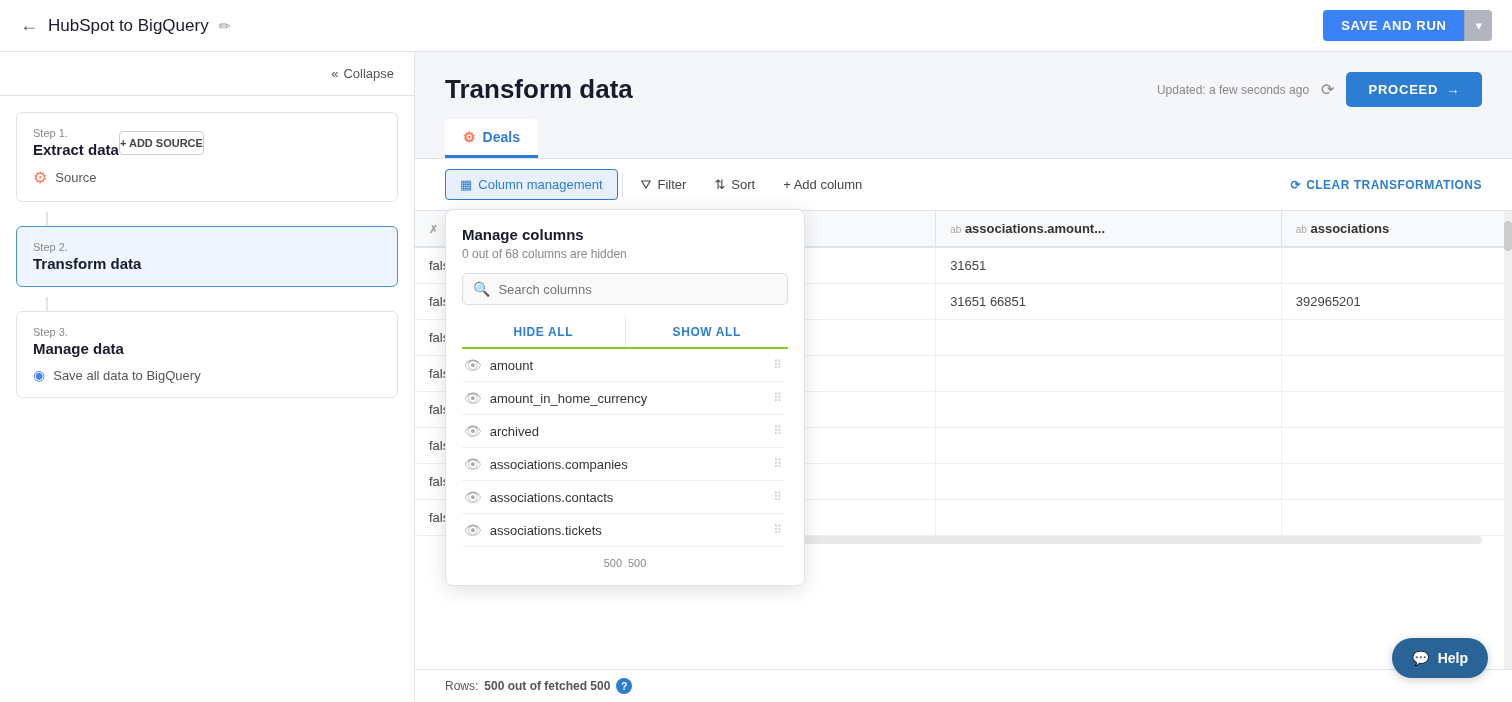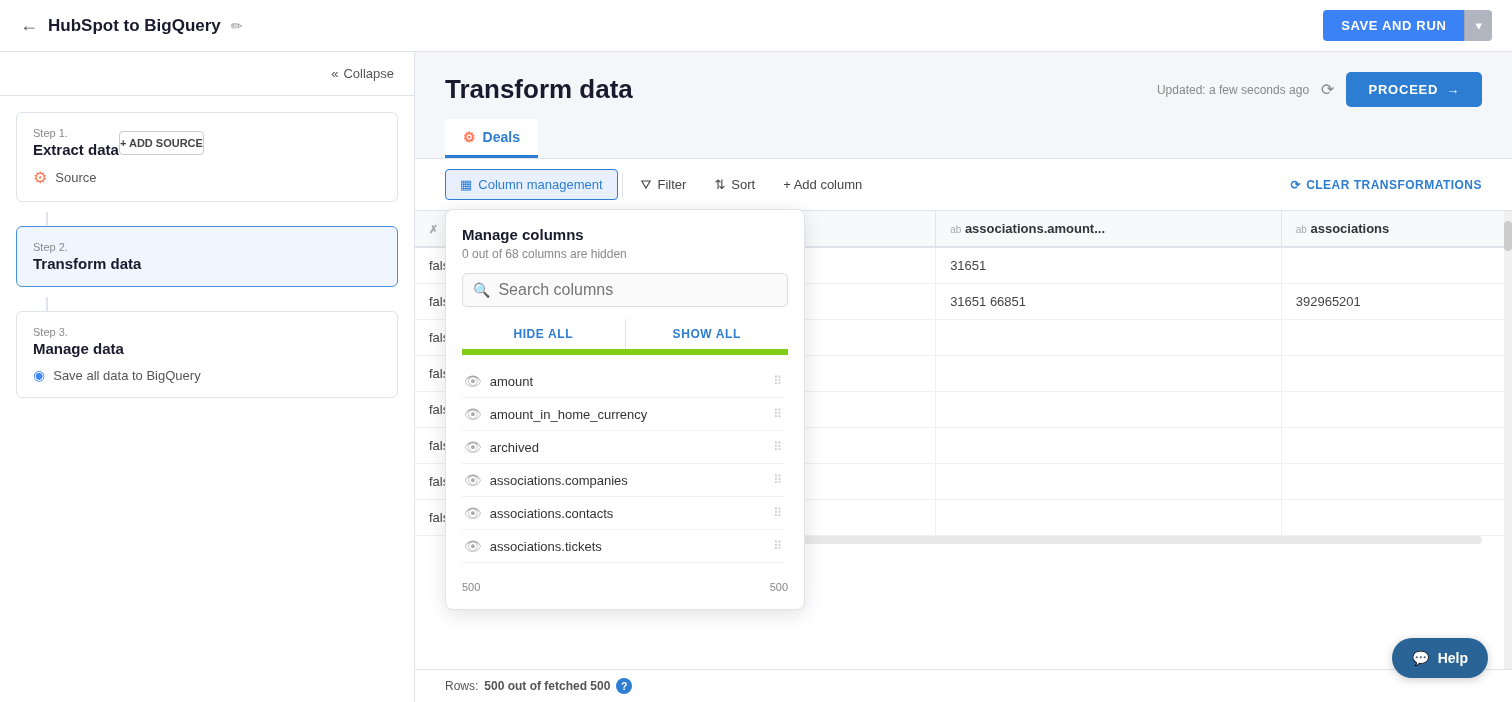--- a/index.html
+++ b/index.html
@@ -6,21 +6,21 @@
     body { font-family: -apple-system, BlinkMacSystemFont, 'Segoe UI', sans-serif; background: #f5f6fa; color: #222; font-size: 14px; }
 
     
     .top-nav {
       display: flex; align-items: center; justify-content: space-between;
       background: #fff; border-bottom: 1px solid #e0e3ea;
       padding: 0 20px; height: 52px;
     }
     .top-nav-left { display: flex; align-items: center; gap: 10px; }
     .back-btn { background: none; border: none; cursor: pointer; color: #555; font-size: 18px; }
-    .pipeline-title { font-size: 17px; font-weight: 700; color: #1a1a2e; }
+    .pipeline-title { font-size: 17px; font-weight: 400; color: #1a1a2e; }
     .edit-icon { color: #999; cursor: pointer; font-size: 14px; }
     .top-nav-right { display: flex; gap: 0; }
     .save-run-btn {
       background: #3b82f6; color: #fff; border: none; cursor: pointer;
       padding: 8px 18px; font-size: 13px; font-weight: 600; letter-spacing: 0.05em;
       border-radius: 4px 0 0 4px;
     }
     .save-run-dropdown {
       background: #b0b5c0; color: #fff; border: none; cursor: pointer;
       padding: 8px 10px; font-size: 13px; border-radius: 0 4px 4px 0;
@@ -111,24 +111,24 @@
       box-shadow: 0 4px 20px rgba(0,0,0,0.12); width: 360px; padding: 16px;
     }
     .dropdown-title { font-size: 15px; font-weight: 700; color: #1a1a2e; margin-bottom: 4px; }
     .dropdown-subtitle { font-size: 12px; color: #888; margin-bottom: 12px; }
     .search-box {
       display: flex; align-items: center; gap: 8px;
       border: 1px solid #ddd; border-radius: 5px; padding: 7px 10px;
       background: #fafafa; margin-bottom: 12px;
     }
     .search-box input {
-      border: none; background: none; outline: none; font-size: 16px; color: #444; width: 100%;
+      border: none; background: none; outline: none; font-size: 13px; color: #444; width: 100%;
     }
     .search-icon { color: #aaa; }
-    .toggle-buttons { display: flex; border-bottom: 6px solid #84cc16; margin-bottom: 10px; }
+    .toggle-buttons { display: flex; border-bottom: 2px solid #84cc16; margin-bottom: 0; }
     .toggle-btn {
       flex: 1; background: none; border: none; cursor: pointer;
       padding: 8px; font-size: 12px; font-weight: 700; color: #2d7dd2; letter-spacing: 0.05em;
     }
     .toggle-btn:first-child { border-right: 1px solid #e0e3ea; }
     .column-list { max-height: 200px; overflow-y: auto; padding-right: 4px; }
     .column-item {
       display: flex; align-items: center; justify-content: space-between;
       padding: 8px 2px; border-bottom: 1px solid #f0f0f0; cursor: pointer;
     }
@@ -348,21 +348,21 @@
               <span>associations.tickets</span>
             </div>
             <span class="drag-icon">⠿</span>
           </div>
           <div class="column-item">
             
             
           </div>
         </div>
 
-        <div style="display:flex;gap:6px;margin-top:16px;justify-content:space-between;font-size:11px;color:#888;">
+        <div style="display:flex;gap:6px;margin-top:8px;justify-content:center;font-size:11px;color:#888;">
           <span>500</span>
           <span>500</span>
         </div>
       </div>
     </div>
 
     <div class="table-area">
       <div style="overflow:auto; max-height: calc(100% - 40px);">
         <table class="data-table">
           <thead>

